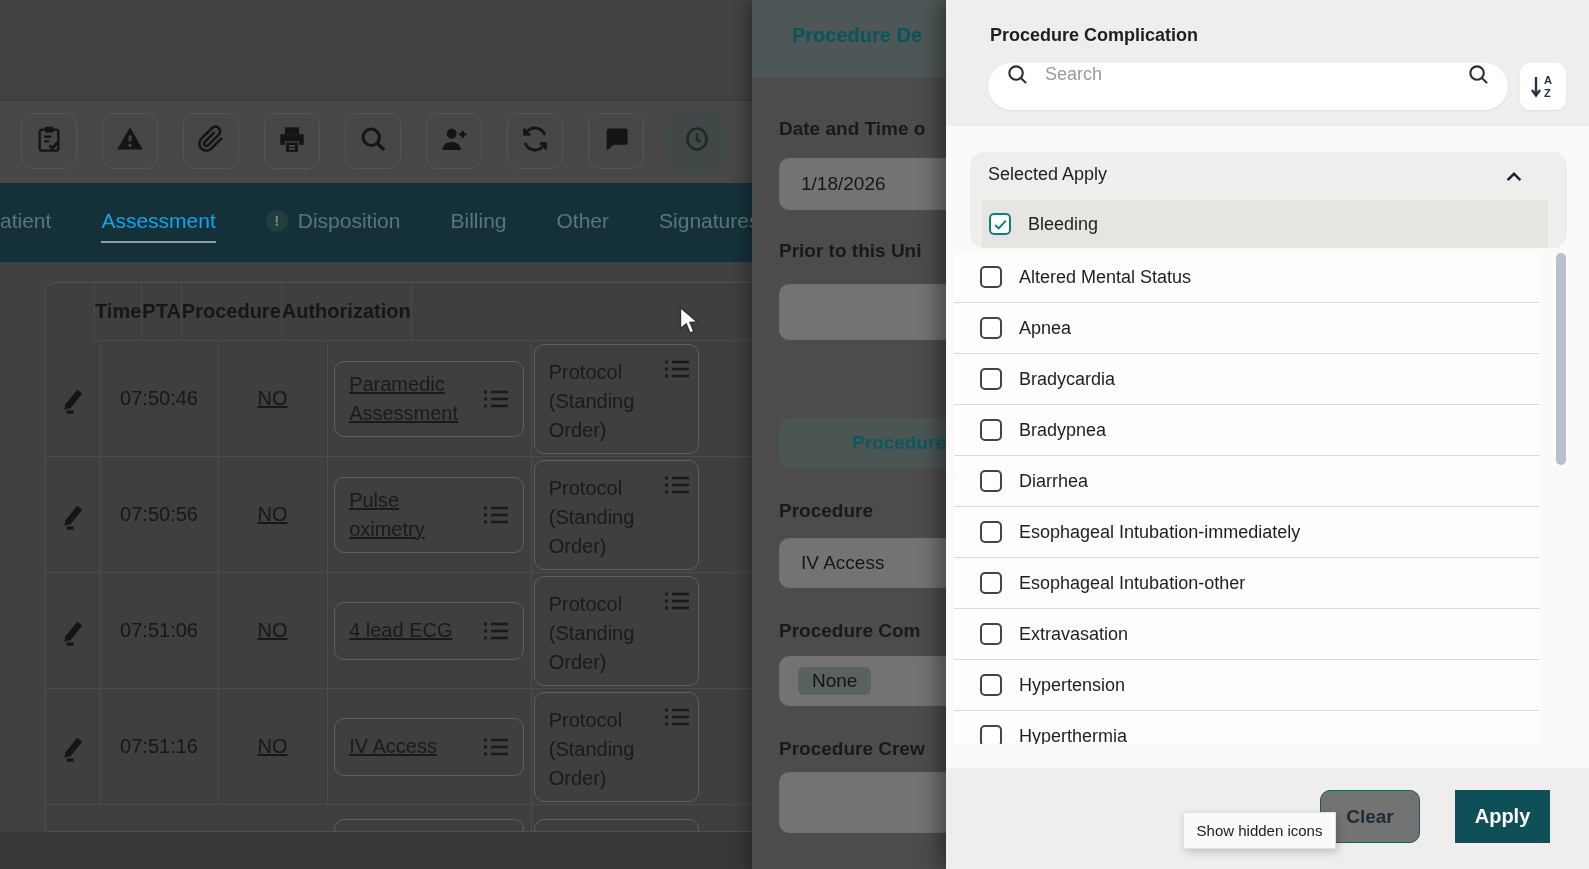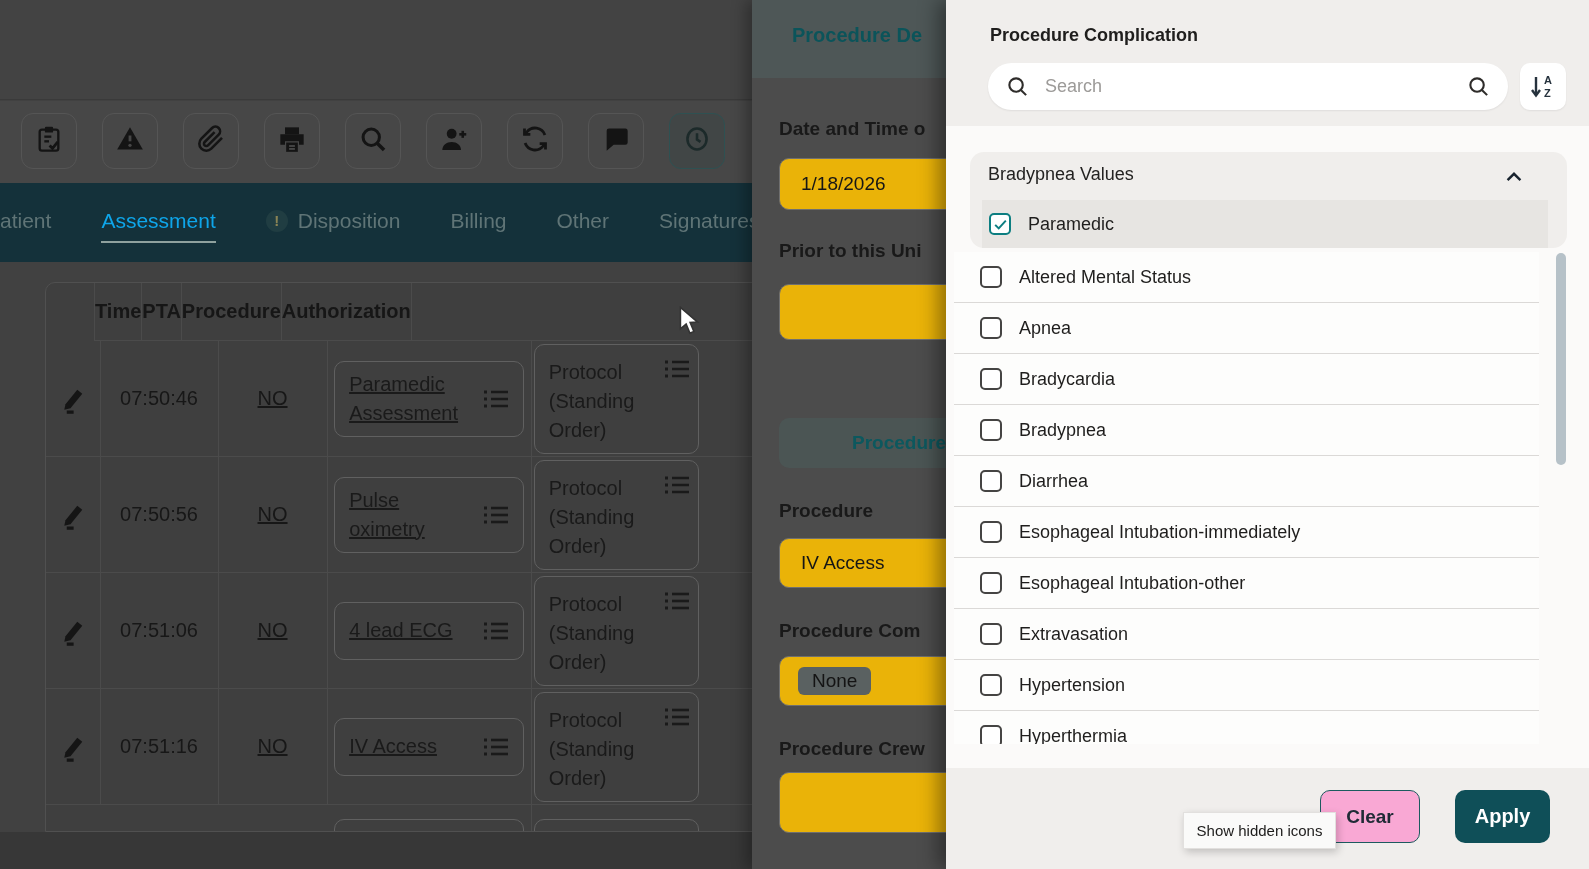--- a/index.html
+++ b/index.html
@@ -48,34 +48,34 @@
   .trow.partial .chip{min-height:60px;margin-top:14px;}
 
   .cursor{position:absolute;left:678px;top:306px;z-index:6;}
 
   
   .drawer{position:absolute;left:752px;top:0;width:194px;height:869px;background:#4c4c4c;z-index:2;
           overflow:hidden;box-shadow:-6px 0 14px rgba(0,0,0,.3);}
   .drawer-head{position:absolute;left:0;top:0;width:194px;height:78px;background:#4e5757;}
   .drawer-title{position:absolute;left:40px;top:24px;width:300px;font-size:20px;font-weight:bold;color:#0b545a;white-space:nowrap;}
   .dlabel{position:absolute;left:27px;width:260px;font-size:19px;font-weight:bold;color:#191919;white-space:nowrap;}
-  .dinput{position:absolute;left:27px;width:220px;background:#eab308;border:1.5px solid #6f6f6f;border-radius:10px;
+  .dinput{position:absolute;left:27px;width:220px;background:#737373;border:1.5px solid #6f6f6f;border-radius:10px;
           font-size:19px;color:#161616;display:flex;align-items:center;padding-left:21px;}
   .dsel svg{position:absolute;right:34px;top:18px;width:20px;height:20px;stroke:#1c1c1c;stroke-width:2.4;fill:none;}
   .section-tab{position:absolute;left:27px;top:418px;width:240px;height:50px;background:#4b5554;border-radius:10px;
                display:flex;align-items:center;justify-content:center;font-size:19px;font-weight:bold;color:#0c585e;}
   .none-chip{background:#5a6161;border-radius:6px;padding:3px 14px;font-size:19px;color:#141414;margin-left:-3px;}
 
   
   .panel{position:absolute;left:946px;top:0;width:643px;height:869px;background:#fbfaf9;z-index:3;
          box-shadow:-8px 0 18px rgba(0,0,0,.38);}
   .panel-head{position:absolute;left:0;top:0;width:643px;height:126px;background:#f0eeec;}
   .panel-title{position:absolute;left:44px;top:25px;font-size:18px;font-weight:bold;color:#1f1e1d;}
   .search-pill{position:absolute;left:42px;top:63px;width:520px;height:47px;background:#fff;border-radius:24px;
-               box-shadow:0 1px 2px rgba(0,0,0,.07);display:flex;align-items:center;padding:0 18px;}
+               box-shadow:0 1px 2px rgba(0,0,0,.07);display:flex;align-items:flex-start;padding:0 18px;}
   .search-pill svg{width:23px;height:23px;stroke:#2e2c2a;stroke-width:2.2;fill:none;flex:0 0 auto;}
   .search-input{flex:1;border:none;outline:none;font-size:18px;color:#333;margin:0 14px;background:transparent;
                 font-family:"Liberation Sans",sans-serif;}
   .search-input::placeholder{color:#9c9a98;}
   .sort-btn{position:absolute;left:574px;top:63px;width:46px;height:47px;background:#fff;border-radius:10px;
             box-shadow:0 1px 2px rgba(0,0,0,.07);display:flex;align-items:center;justify-content:center;}
 
   .sel-card{position:absolute;left:24px;top:152px;width:597px;height:96px;background:#f0eeec;border-radius:14px;}
   .sel-label{position:absolute;left:18px;top:12px;font-size:18px;font-weight:500;color:#232221;}
   .chev-up{position:absolute;right:42px;top:14px;width:22px;height:22px;}
@@ -86,24 +86,24 @@
       display:flex;align-items:center;justify-content:center;}
   .cb.checked{border-color:#0d7e81;}
   .cb svg{width:17px;height:17px;stroke:#0d7e81;stroke-width:2.8;fill:none;}
   .cb-label{font-size:18px;color:#1f1e1d;margin-left:17px;}
 
   .opt-list{position:absolute;left:8px;top:252px;width:585px;height:492px;overflow:hidden;background:#fdfdfc;}
   .opt-row{height:51px;display:flex;align-items:center;padding-left:26px;border-bottom:1px solid #dbd9d7;}
   .scrollbar{position:absolute;left:610px;top:253px;width:10px;height:212px;background:#b6c1c8;border-radius:5px;}
 
   .panel-foot{position:absolute;left:0;top:768px;width:643px;height:101px;background:#f0eeec;}
-  .btn-clear{position:absolute;left:374px;top:790px;width:100px;height:53px;background:#f9a8d4;border:1px solid #1d5a5f;
+  .btn-clear{position:absolute;left:374px;top:790px;width:100px;height:53px;background:#737373;border:1px solid #1d5a5f;
              border-radius:10px;font-size:19px;font-weight:600;color:#202b36;display:flex;align-items:center;justify-content:center;}
   .btn-apply{position:absolute;left:509px;top:790px;width:95px;height:53px;background:#0f4f58;border:none;
-             border-radius:10px;font-size:20px;font-weight:bold;color:#fff;display:flex;align-items:center;justify-content:center;}
+             border-radius:0;font-size:20px;font-weight:bold;color:#fff;display:flex;align-items:center;justify-content:center;}
 
   .tooltip{position:absolute;left:1183px;top:812px;width:153px;height:37px;background:#fafaf9;border:1px solid #e2e0de;
            box-shadow:2px 3px 8px rgba(0,0,0,.2);z-index:10;display:flex;align-items:center;justify-content:center;
            font-size:15px;color:#1c1b1a;}
 </style>
 </head>
 <body>
 
 <div class="stage">
 
@@ -428,33 +428,33 @@
     <div class="sort-btn">
       <svg width="30" height="30" viewBox="0 0 30 30">
         <line x1="8" y1="5" x2="8" y2="22" stroke="#26323d" stroke-width="2.4" fill="none"></line>
         <polyline points="4,18 8,23.5 12,18" stroke="#26323d" stroke-width="2.4" fill="none"></polyline>
         <text x="16" y="12" font-size="11" font-weight="bold" fill="#26323d" font-family="Liberation Sans, sans-serif">A</text>
         <text x="16" y="25" font-size="11" font-weight="bold" fill="#26323d" font-family="Liberation Sans, sans-serif">Z</text>
       </svg>
     </div>
 
     <div class="sel-card">
-      <div class="sel-label">Bradypnea Values</div>
+      <div class="sel-label">Selected Apply</div>
       <div class="chev-up">
         <svg viewBox="0 0 24 24">
             <polyline points="5,15.5 12,8.5 19,15.5"></polyline>
           </svg>
       </div>
       <div class="sel-row">
         <span class="cb checked">
           <svg viewBox="0 0 24 24">
               <polyline points="4.5,12.5 9.5,17.5 19.5,6.5"></polyline>
             </svg>
         </span>
-        <span class="cb-label">Paramedic</span>
+        <span class="cb-label">Bleeding</span>
       </div>
     </div>
 
     <div class="opt-list">
 
     <div class="opt-row">
           <span class="cb"></span>
           <span class="cb-label">Altered Mental Status</span>
         </div>
         <div class="opt-row">

